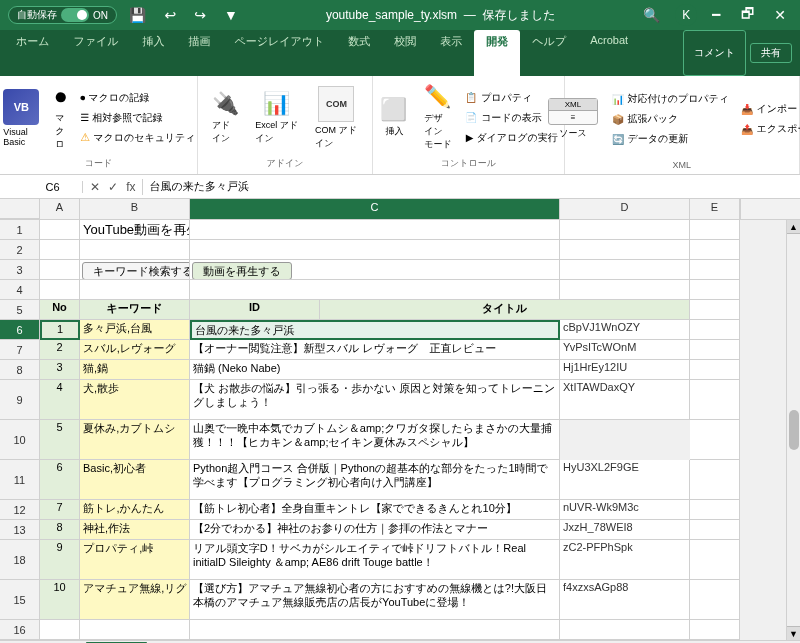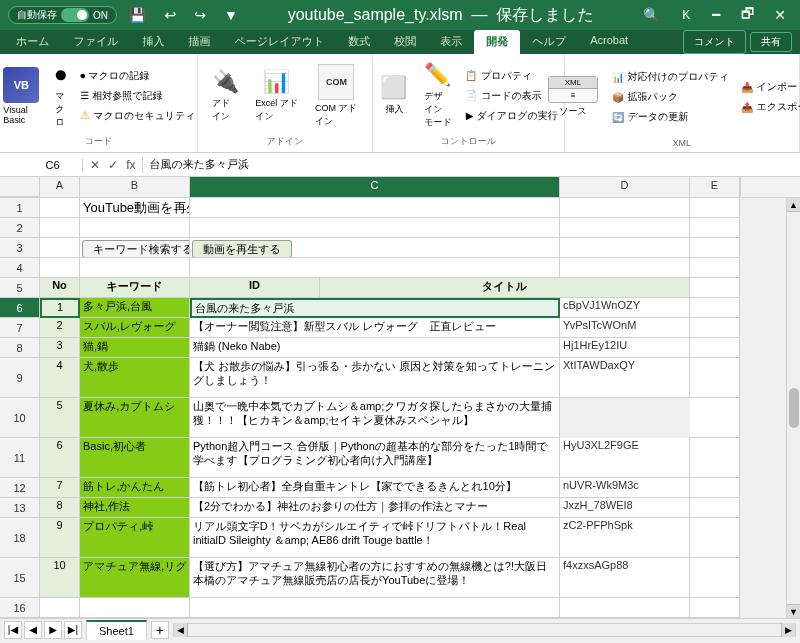--- a/index.html
+++ b/index.html
@@ -9,21 +9,21 @@
     .title-bar {
       background: #217346;
       color: white;
       height: 30px;
       display: flex;
       align-items: center;
       padding: 0 8px;
       justify-content: space-between;
     }
     .title-bar-left { display: flex; align-items: center; gap: 6px; }
-    .title-bar-center { font-size: 16px; }
+    .title-bar-center { font-size: 12px; }
     .title-bar-right { display: flex; align-items: center; gap: 8px; }
     .title-btn { background: none; border: none; color: white; cursor: pointer; font-size: 14px; padding: 2px 6px; }
     .autosave-badge { background: #1a5c37; border: 1px solid #4caf7d; border-radius: 10px; padding: 1px 8px; font-size: 10px; display: flex; align-items: center; gap: 4px; }
     .autosave-toggle { width: 28px; height: 14px; background: #4caf7d; border-radius: 7px; position: relative; display: inline-block; }
     .autosave-toggle::after { content: ''; position: absolute; width: 10px; height: 10px; background: white; border-radius: 50%; top: 2px; right: 2px; }
 
     
     .ribbon { background: #217346; }
     .ribbon-tabs { display: flex; background: #1a5c37; padding-left: 4px; }
     .ribbon-tab { padding: 4px 12px; color: #c8e6c9; font-size: 11px; cursor: pointer; border-radius: 3px 3px 0 0; }
@@ -48,21 +48,21 @@
     .col-header { text-align: center; font-size: 11px; border-right: 1px solid #d0d0d0; padding: 2px 0; color: #333; background: #f2f2f2; cursor: pointer; }
     .col-header.selected { background: #217346; color: white; }
     .row-headers { width: 40px; background: #f2f2f2; border-right: 1px solid #d0d0d0; }
     .row-header { height: 20px; display: flex; align-items: center; justify-content: center; font-size: 11px; border-bottom: 1px solid #d0d0d0; color: #333; cursor: pointer; }
     .row-header.selected { background: #217346; color: white; }
     .grid-row { display: flex; }
     .cell { border-right: 1px solid #d0d0d0; border-bottom: 1px solid #d0d0d0; height: 20px; overflow: hidden; white-space: nowrap; padding: 1px 3px; font-size: 11px; color: #000; background: white; min-width: 0; }
     .cell.selected { background: #e6f2ea; border: 2px solid #217346; }
     .cell.header-cell { background: #e2efda; font-weight: bold; text-align: center; }
     .cell.no { background: #e2efda; text-align: center; }
-    .cell.keyword { background: #84cc16; }
+    .cell.keyword { background: #fef9c3; }
     .cell.id-cell { color: #333; }
     .cell.merged-title { font-size: 13px; font-weight: normal; }
     .cell.btn-cell { padding: 2px; }
     .excel-btn { border: 1px solid #999; border-radius: 3px; padding: 2px 10px; font-size: 11px; background: #f5f5f5; cursor: pointer; height: 18px; display: inline-flex; align-items: center; }
     .excel-btn.green { background: #e2efda; }
     .sheet-tab { padding: 3px 12px; border: 1px solid #d0d0d0; border-bottom: none; background: #f0f0f0; font-size: 11px; cursor: pointer; }
     .sheet-tab.active { background: white; border-top: 2px solid #217346; }
     .tab-btn { width: 18px; height: 18px; border: 1px solid #ccc; background: white; cursor: pointer; display: flex; align-items: center; justify-content: center; font-size: 10px; }
 
     
@@ -128,21 +128,21 @@
     <div class="ribbon-tab">描画</div>
     <div class="ribbon-tab">ページレイアウト</div>
     <div class="ribbon-tab">数式</div>
     <div class="ribbon-tab">校閲</div>
     <div class="ribbon-tab">表示</div>
     <div class="ribbon-tab active">開発</div>
     <div class="ribbon-tab">ヘルプ</div>
     <div class="ribbon-tab">Acrobat</div>
     <div style="flex:1"></div>
     <div style="display:flex;gap:4px;align-items:center;padding-right:8px;">
-      <button style="background:#1a5c37;color:white;border:1px solid #4caf7d;border-radius:3px;padding:4px 10px;font-size:10px;cursor:pointer;">コメント</button>
+      <button style="background:#1a5c37;color:white;border:1px solid #4caf7d;border-radius:3px;padding:15px 10px;font-size:10px;cursor:pointer;">コメント</button>
       <button style="background:#1a5c37;color:white;border:1px solid #4caf7d;border-radius:3px;padding:2px 10px;font-size:10px;cursor:pointer;">共有</button>
     </div>
   </div>
 
   <div class="ribbon-content">
 
     <div class="ribbon-group">
       <div class="ribbon-group-items">
         <div class="ribbon-btn">
           <div class="vba-icon">VB</div>

